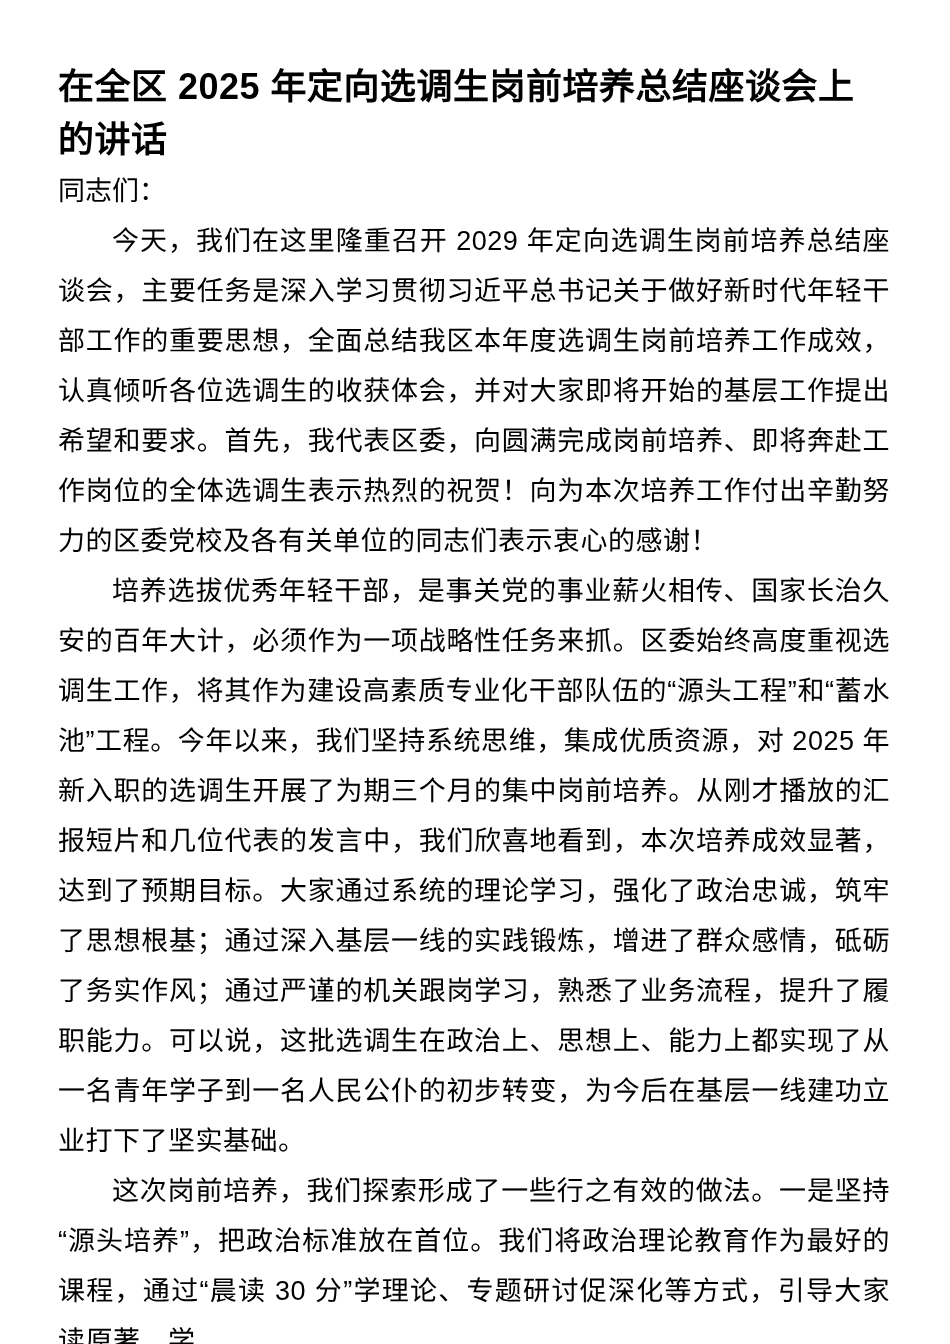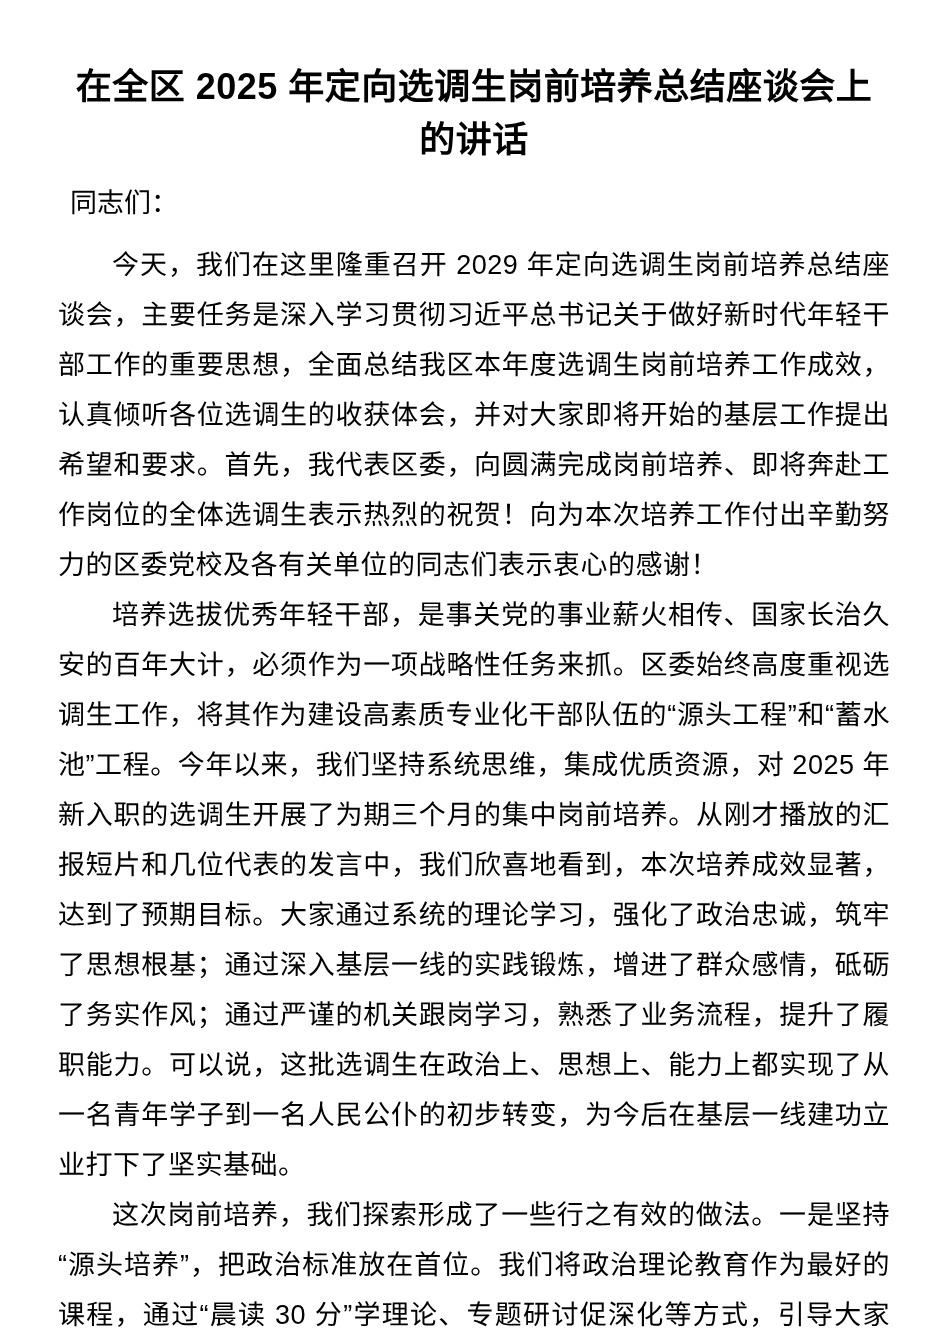--- a/index.html
+++ b/index.html
@@ -19,25 +19,25 @@
     width: 950px;
     height: 1344px;
     padding: 60px 60px 0 58px;
     background: #ffffff;
   }
   .title {
     margin: 0 0 0 0;
     font-size: 36px;
     line-height: 53px;
     font-weight: 700;
-    text-align: center;
+    text-align: left;
     letter-spacing: 0.5px;
   }
   .salutation {
-    margin: 12px;
+    margin: 0;
     font-size: 27px;
     line-height: 50px;
     text-align: left;
   }
   .para {
     margin: 0;
     font-size: 27px;
     line-height: 50px;
     text-indent: 2em;
     text-align: justify;

